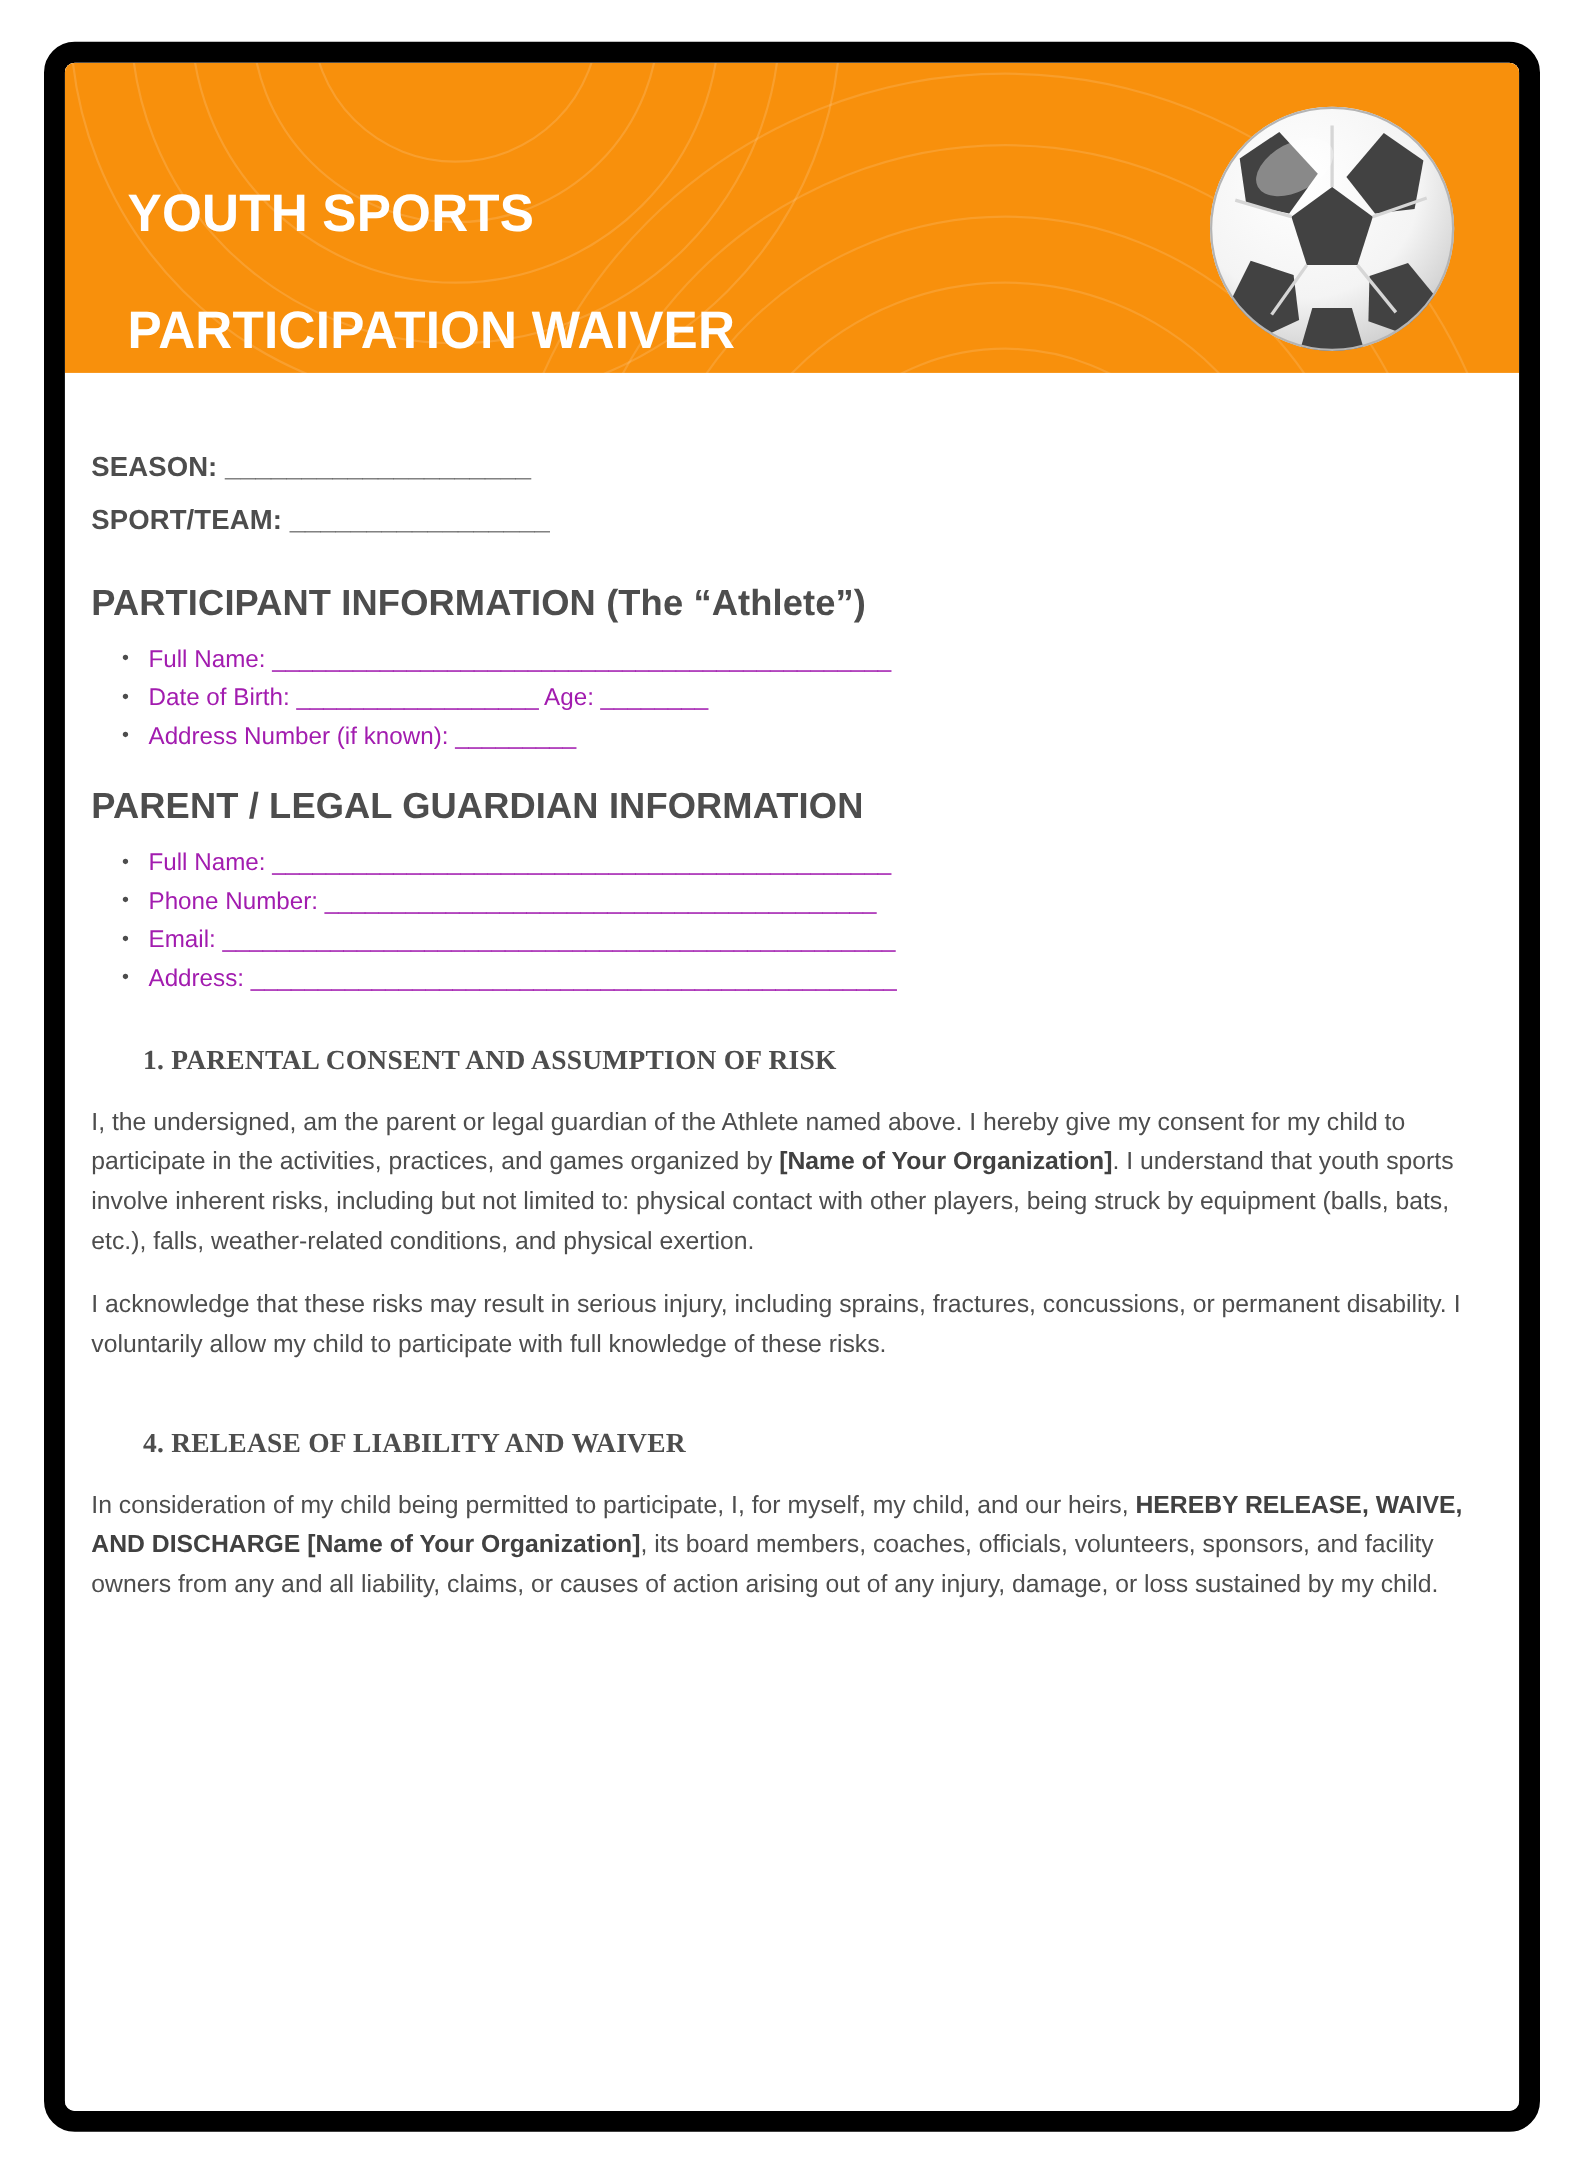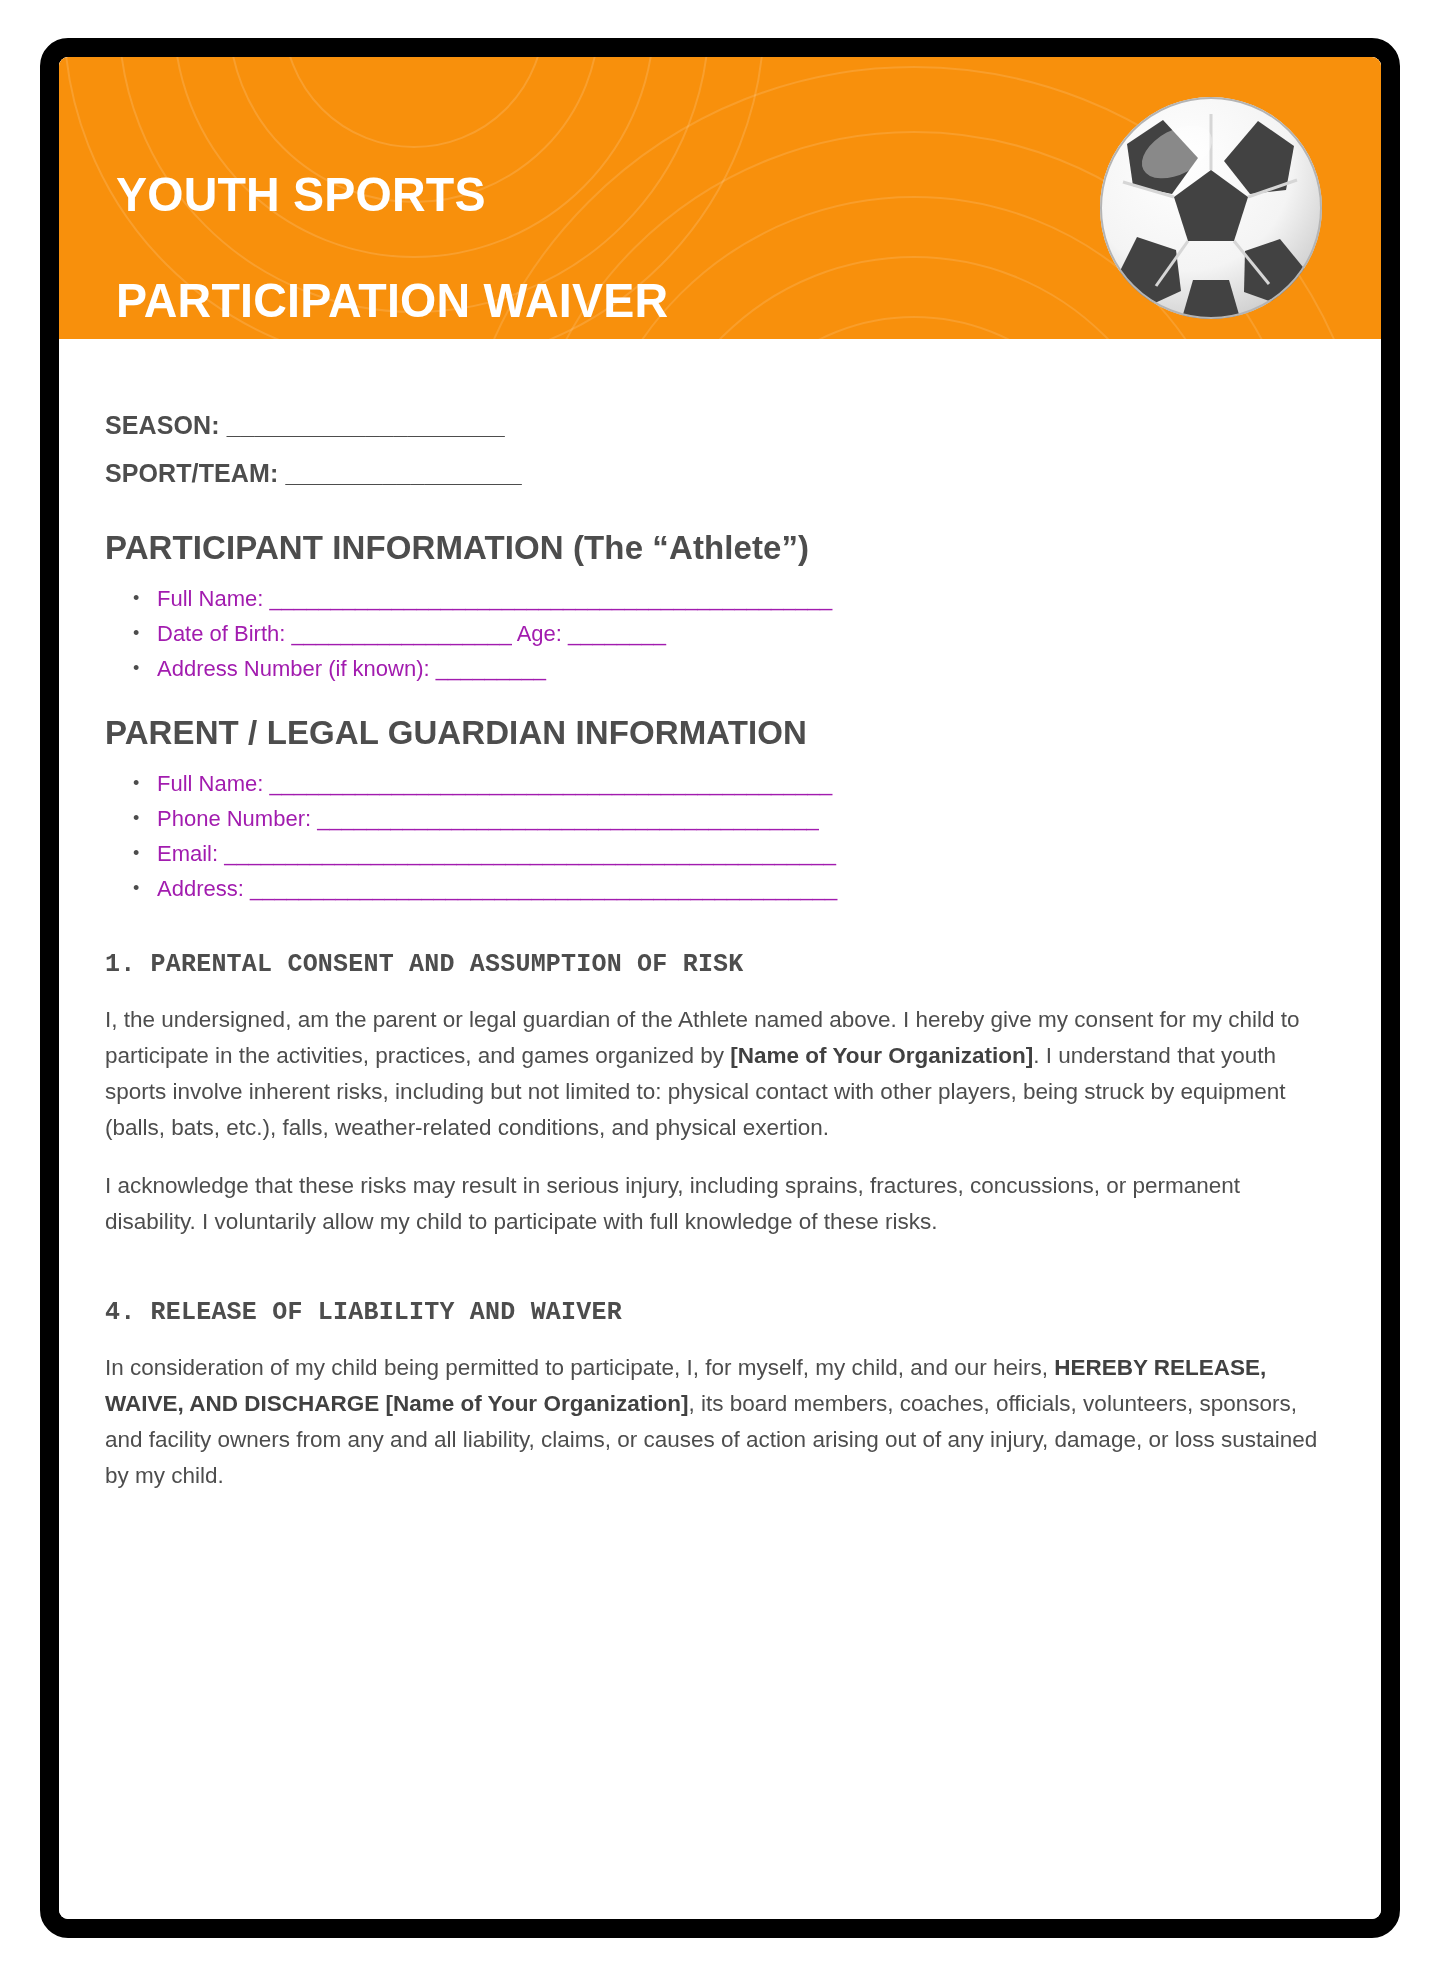--- a/index.html
+++ b/index.html
@@ -74,21 +74,21 @@
     top: 37px;
     width: 228px;
     height: 228px;
     z-index: 4;
   }
   .ball-wrap svg { display: block; width: 100%; height: 100%; }
 
   
   .body-area {
     position: relative;
-    padding: 0 46px;
+    padding: 0 24px;
     color: #4c4c4c;
   }
 
   .spacer-top { height: 62px; }
 
   .field-line {
     font-family: "Liberation Sans Narrow", "Liberation Sans", sans-serif;
     font-weight: 700;
     font-size: 25px;
     line-height: 48px;
@@ -146,26 +146,27 @@
     color: #4d4d4d;
     margin-top: 22px;
     text-align: left;
   }
   .para b, .para strong {
     font-weight: 700;
     color: #414141;
   }
 
   .num-head {
-    font-family: Liberation Mono, monospace;
+    font-family: Liberation Serif, serif;
     font-weight: 700;
     font-size: 25px;
     line-height: 30px;
     color: #4d4d4d;
     letter-spacing: 0.2px;
+    margin-left: 47px;
   }
 
   .block-gap-lg { height: 44px; }
   .block-gap-xl { height: 58px; }
 </style>
 </head>
 <body>
 
 <div class="page-frame">
   <div class="page-inner">

